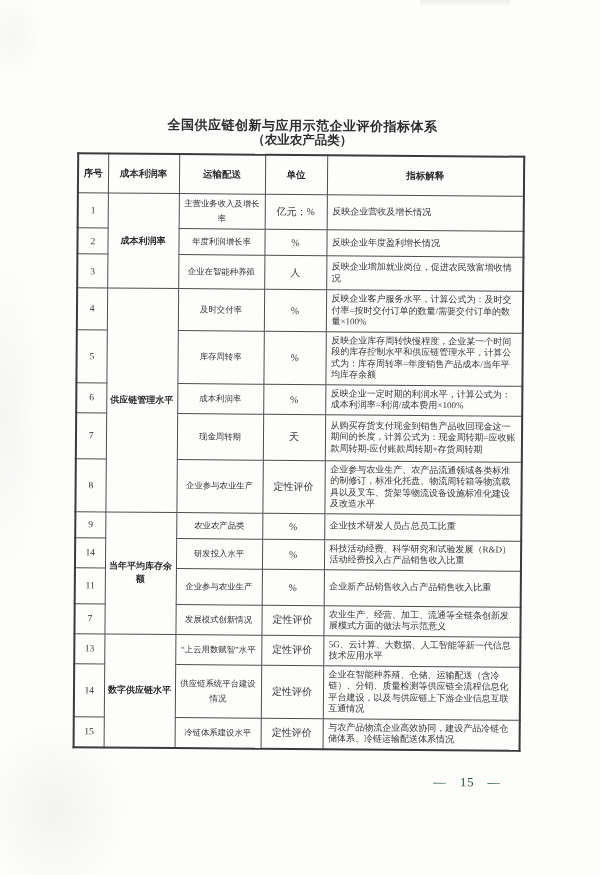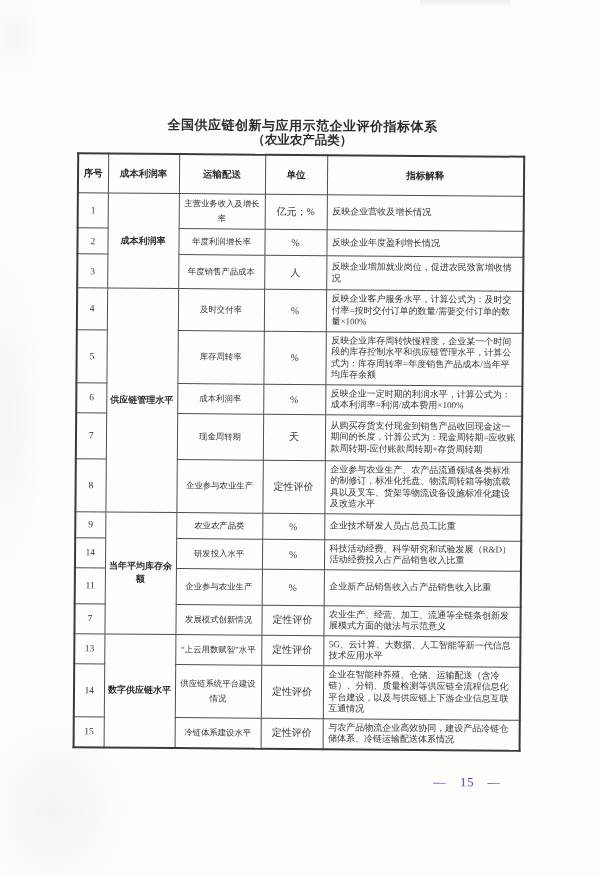--- a/index.html
+++ b/index.html
@@ -37,21 +37,21 @@
   td.unit-cell{text-align:center;font-size:10px;}
   td.exp-cell{text-align:left;font-size:9px;line-height:11.5px;padding:3px 5px;color:#343434;}
   tbody tr{height:26px;}
   tbody tr:nth-child(3){height:34px;}
   tbody tr:nth-child(5){height:48px;}
   tbody tr:nth-child(7){height:46px;}
   tbody tr:nth-child(8){height:42px;}
   tbody tr:nth-child(11){height:36px;}
 
   .page-number{position:absolute;top:774px;left:436px;font-size:12.5px;
-    color:#6d28d9;word-spacing:9px;letter-spacing:1px;}
+    color:#14532d;word-spacing:9px;letter-spacing:1px;}
 </style>
 </head>
 <body>
 
 <div class="smudge smudge-left"></div>
 <div class="smudge smudge-bottomleft"></div>
 <div class="smudge smudge-topleft"></div>
 <div class="smudge smudge-topright"></div>
 
 <div class="doc">
@@ -85,21 +85,21 @@
     <td class="exp-cell">反映企业营收及增长情况</td>
   </tr>
         <tr>
     <td class="no-cell">2</td>
     <td class="l2-cell">年度利润增长率</td>
     <td class="unit-cell">%</td>
     <td class="exp-cell">反映企业年度盈利增长情况</td>
   </tr>
         <tr>
     <td class="no-cell">3</td>
-    <td class="l2-cell">年度销售产品成本</td>
+    <td class="l2-cell">企业在智能种养殖</td>
     <td class="unit-cell">人</td>
     <td class="exp-cell">反映企业增加就业岗位，促进农民致富增收情况</td>
   </tr>
         <tr>
     <td class="no-cell">4</td>
     <td class="group-cell" rowspan="5">供应链管理水平</td>
           <td class="l2-cell">及时交付率</td>
     <td class="unit-cell">%</td>
     <td class="exp-cell">反映企业客户服务水平，计算公式为：及时交付率=按时交付订单的数量/需要交付订单的数量×100%</td>
   </tr>

